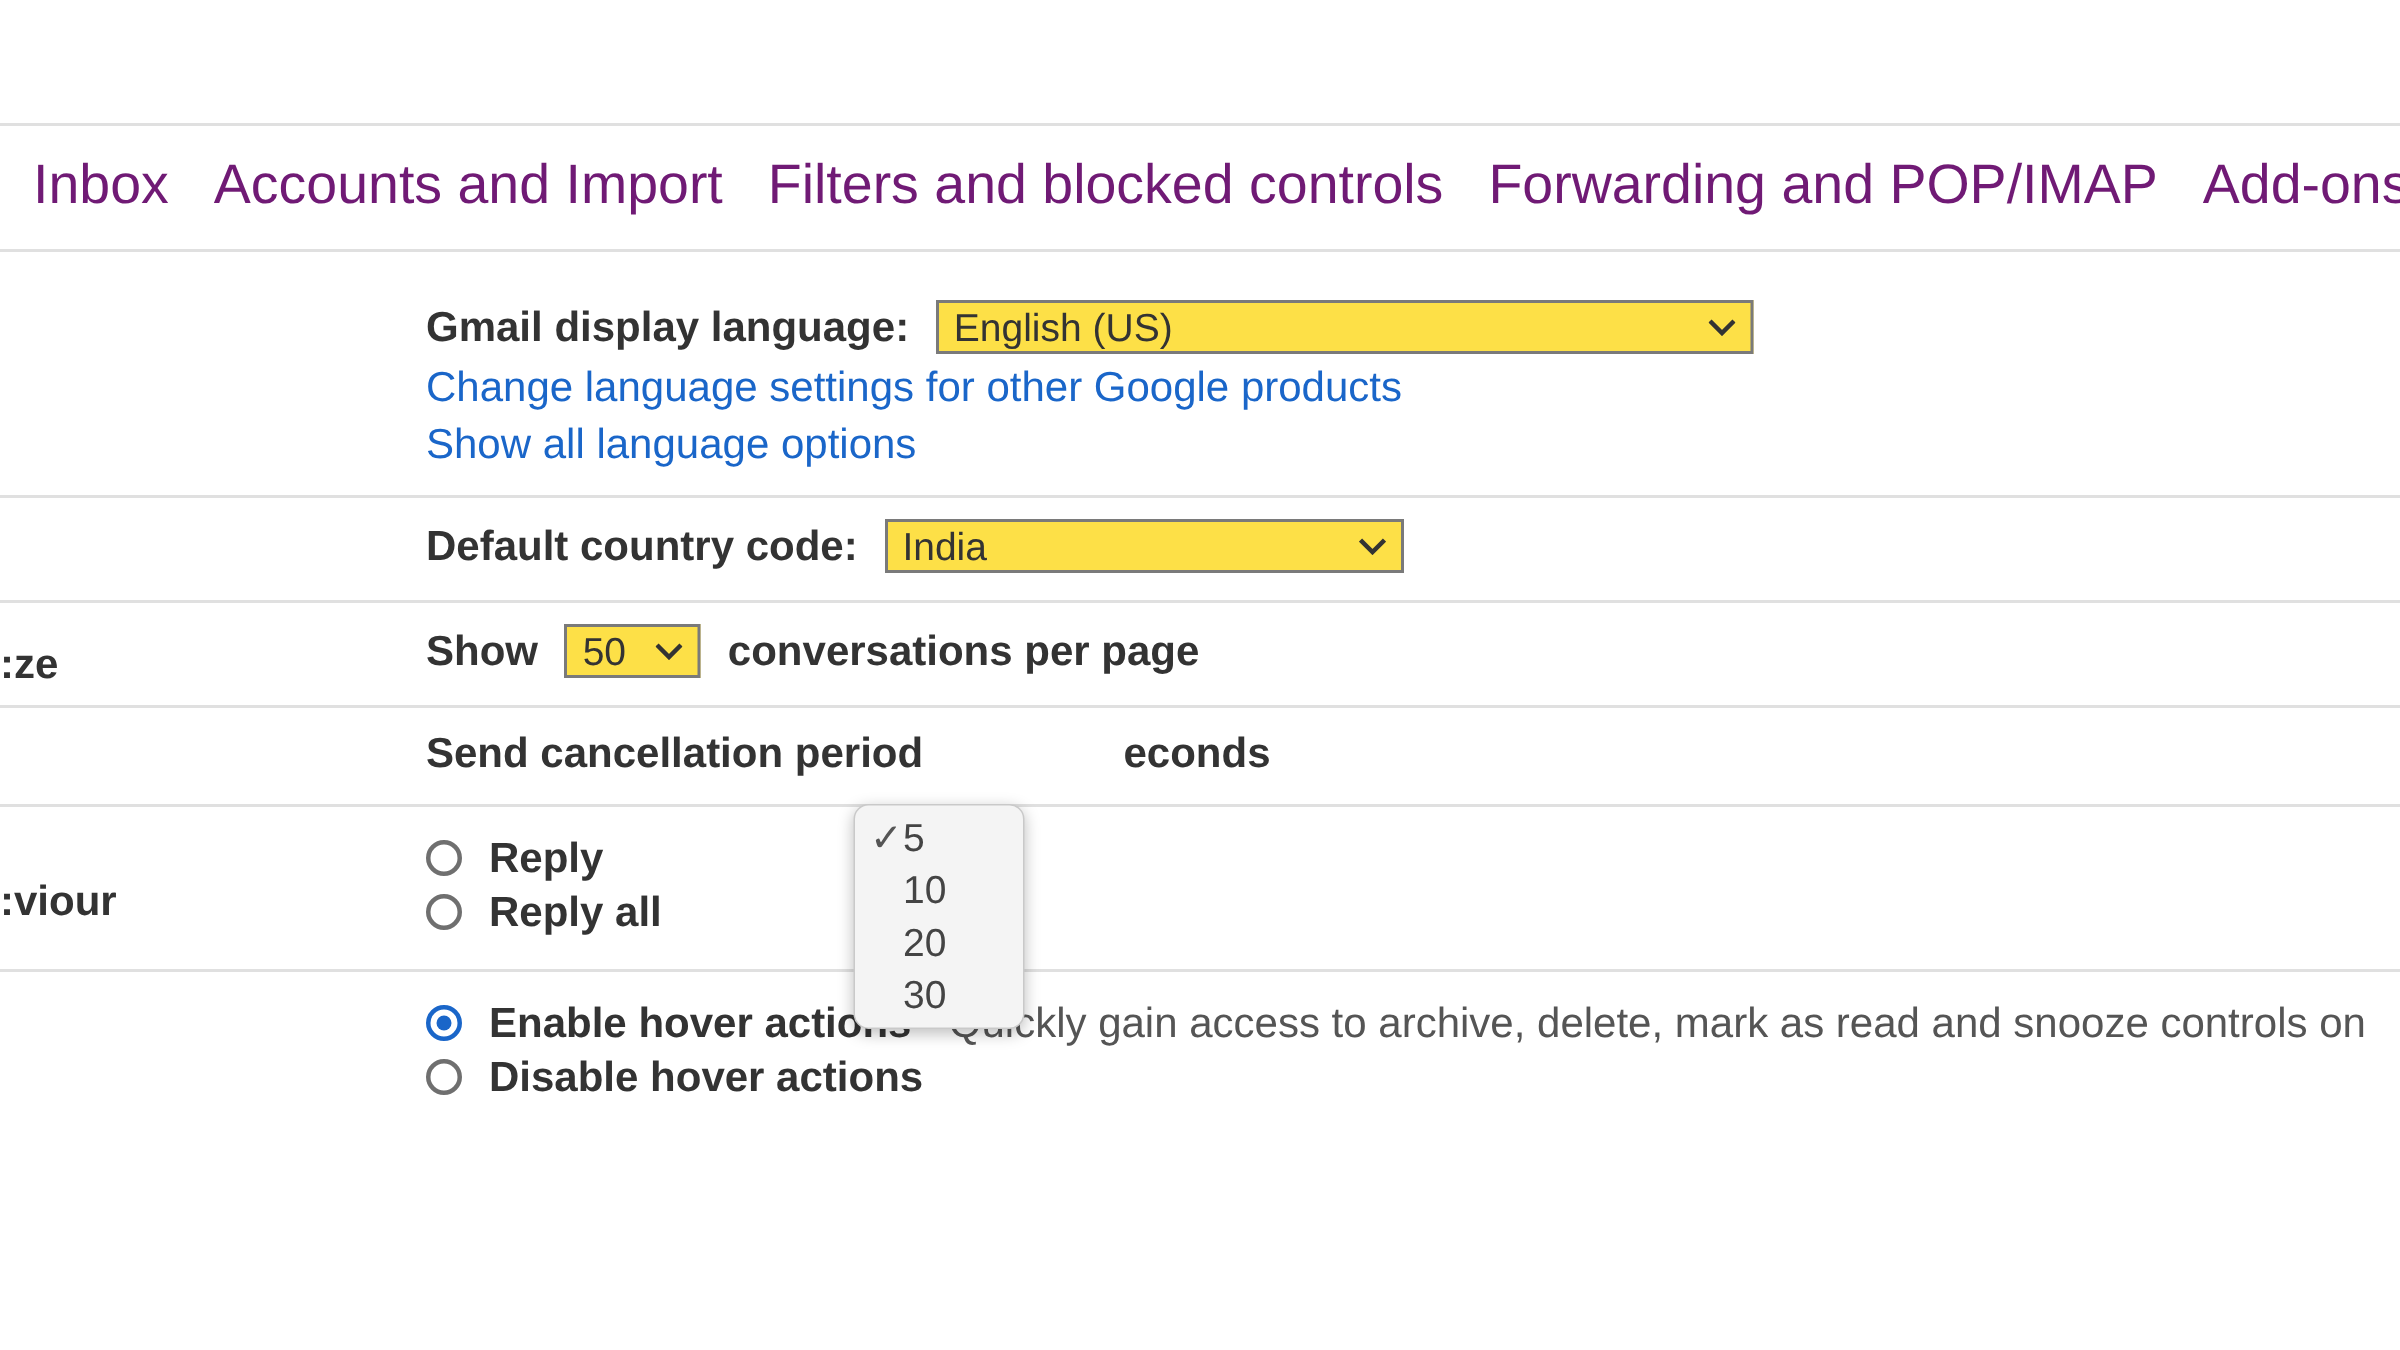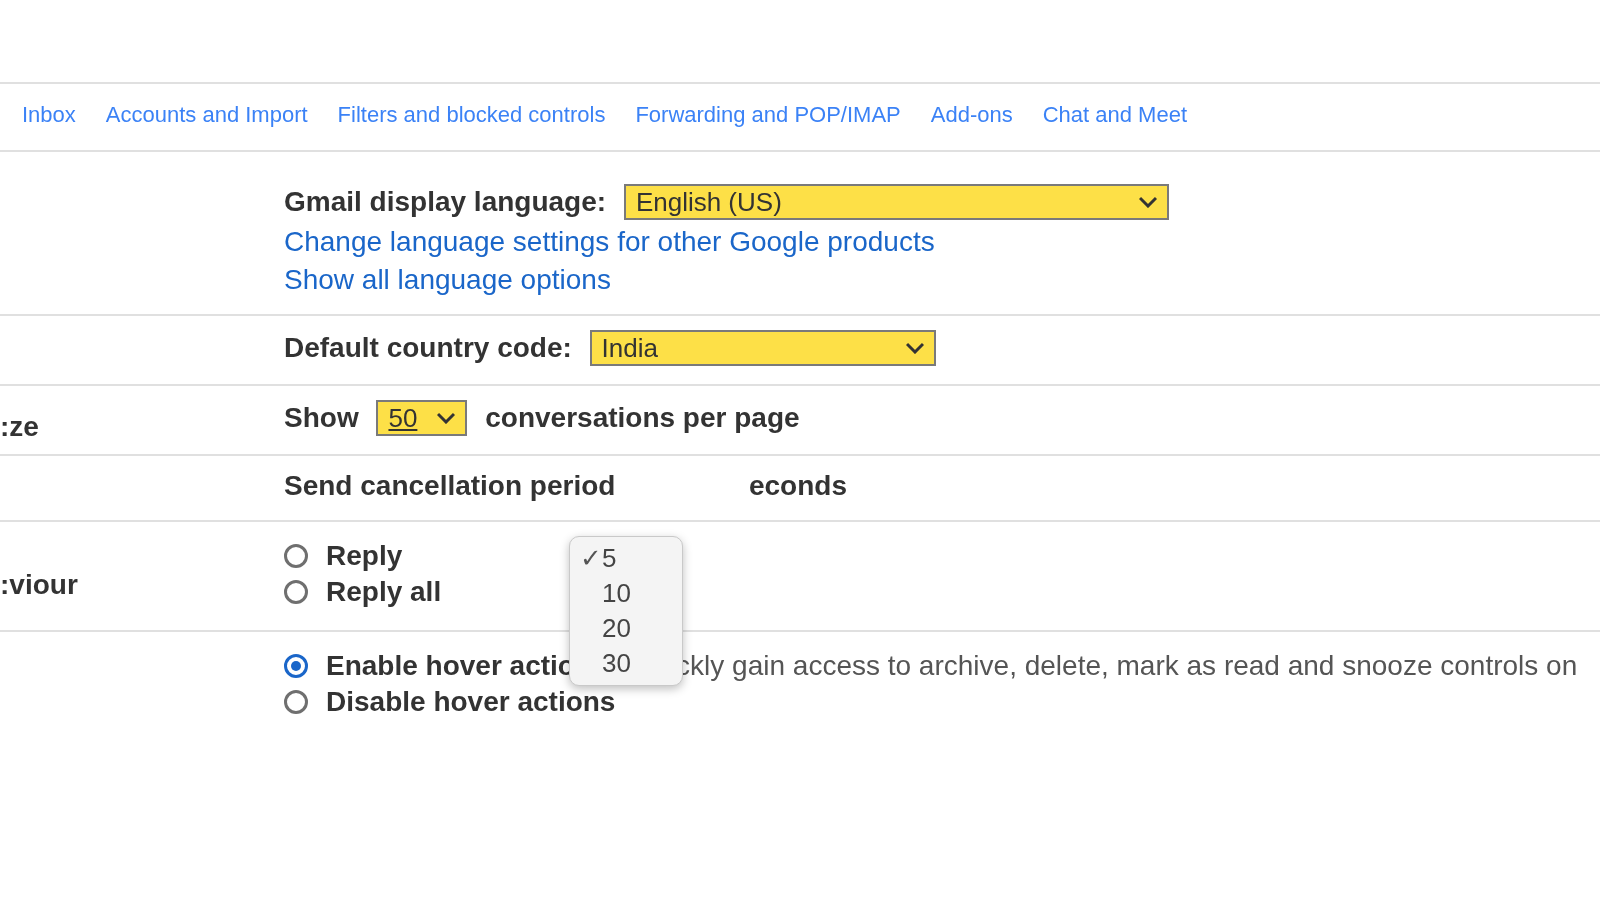--- a/index.html
+++ b/index.html
@@ -1,20 +1,20 @@
 <!DOCTYPE html>
 <html><head>
 <meta charset="utf-8">
 <style>
   html,body{margin:0;padding:0;width:1600px;height:900px;overflow:hidden;
     font-family:Arial,Helvetica,sans-serif;background:#fff;color:#222;}
   .topspace{height:82px;border-bottom:2px solid #e0e0e0;}
   
   .tabs{display:flex;align-items:center;gap:30px;padding:18px 0 22px 22px;
-    border-bottom:2px solid #e0e0e0;font-size:22px;color:#3b82f6;white-space:nowrap;}
+    border-bottom:2px solid #e0e0e0;font-size:37px;color:#701a75;white-space:nowrap;}
   .tabs .tab{cursor:pointer;}
   
   .section{border-bottom:2px solid #e0e0e0;}
   .row{display:flex;align-items:center;padding:0;}
   .leftcol{flex:0 0 284px;padding-top:14px;font-size:28px;font-weight:700;color:#333;
     text-align:left;overflow:hidden;white-space:nowrap;}
   .leftcol.clip{direction:rtl;} 
   .rightcol{flex:1;padding:14px 0 18px 0;font-size:28px;color:#333;}
   .lbl{font-weight:700;margin-right:10px;}
   .sel{display:inline-flex;align-items:center;justify-content:space-between;
@@ -93,21 +93,21 @@
       </span>
     </div>
   </div>
 </div>
 
 <div class="section">
   <div class="row">
     <div class="leftcol clip">ze:</div>
     <div class="rightcol">
       <span class="lbl">Show</span>
-      <span class="sel" style="width:91px;text-decoration:underline;">
+      <span class="sel" style="width:91px;">
         <span class="txt">50</span>
         <span class="caret">
           <svg width="18" height="12" viewBox="0 0 18 12">
                 <path d="M1 2 L9 10 L17 2" fill="none" stroke="#333" stroke-width="3"></path>
               </svg>
         </span>
       </span>
       <span class="lbl" style="margin-left:10px;">conversations per page</span>
     </div>
   </div>

